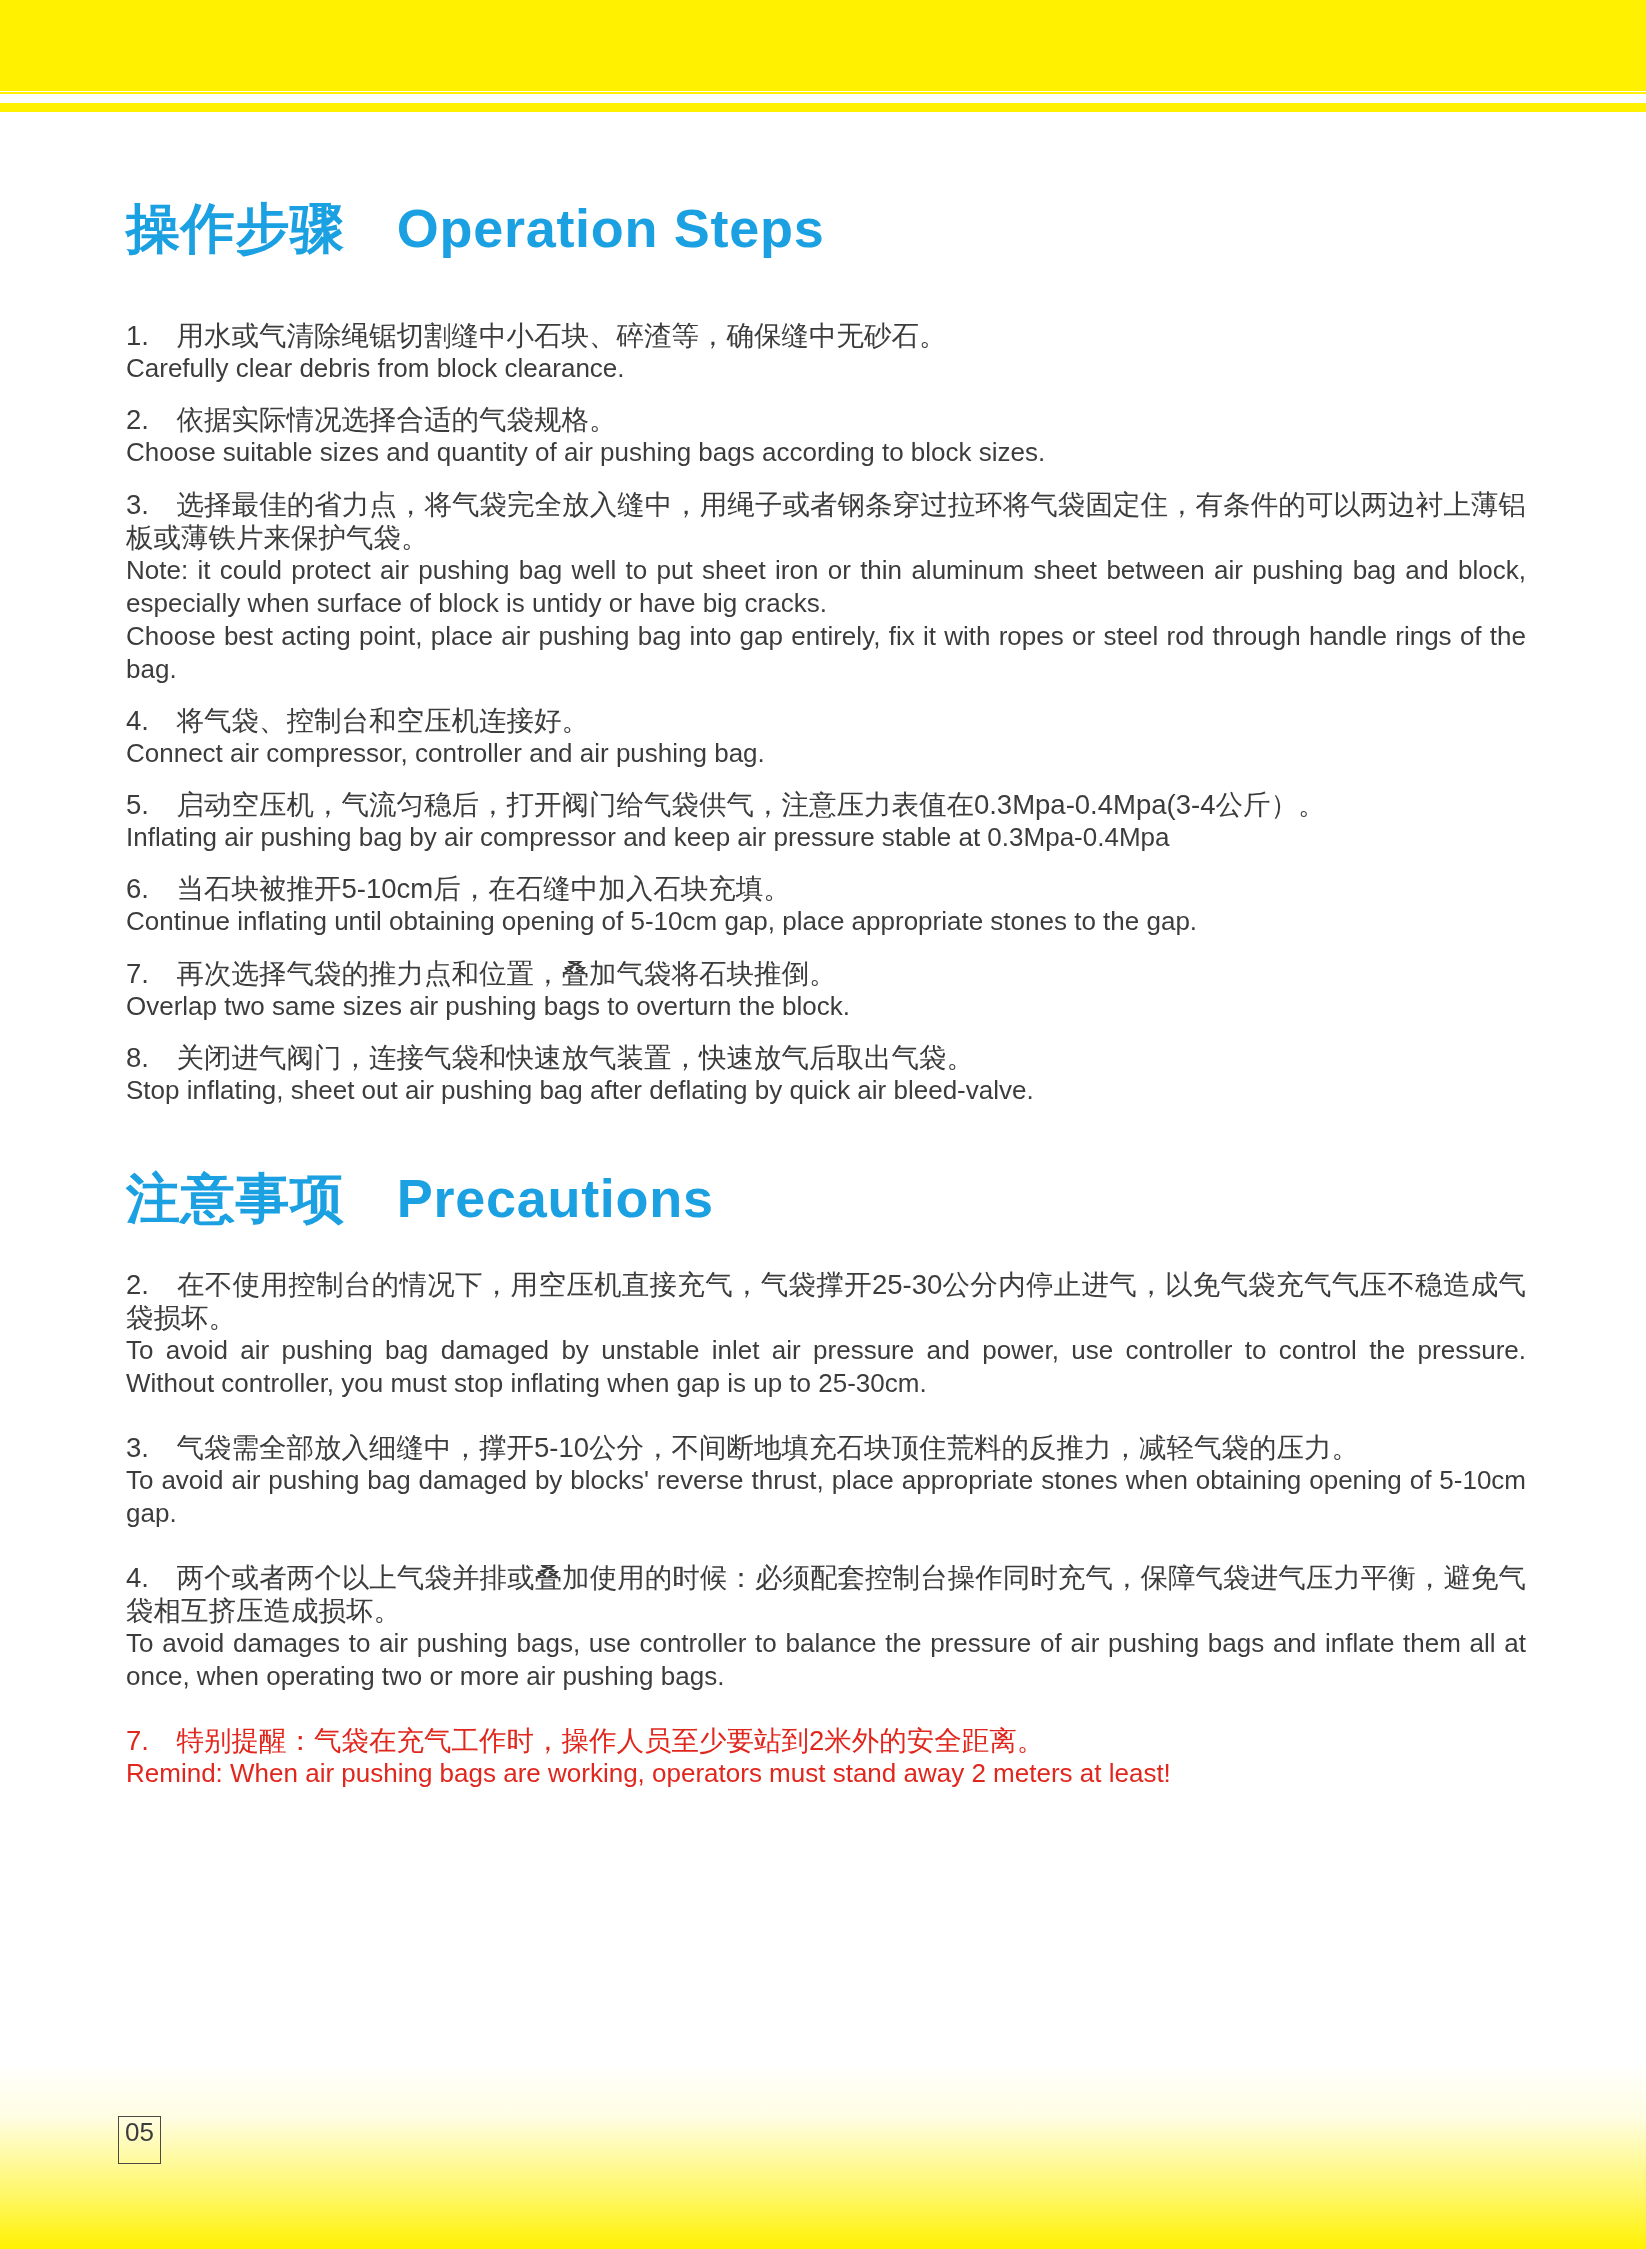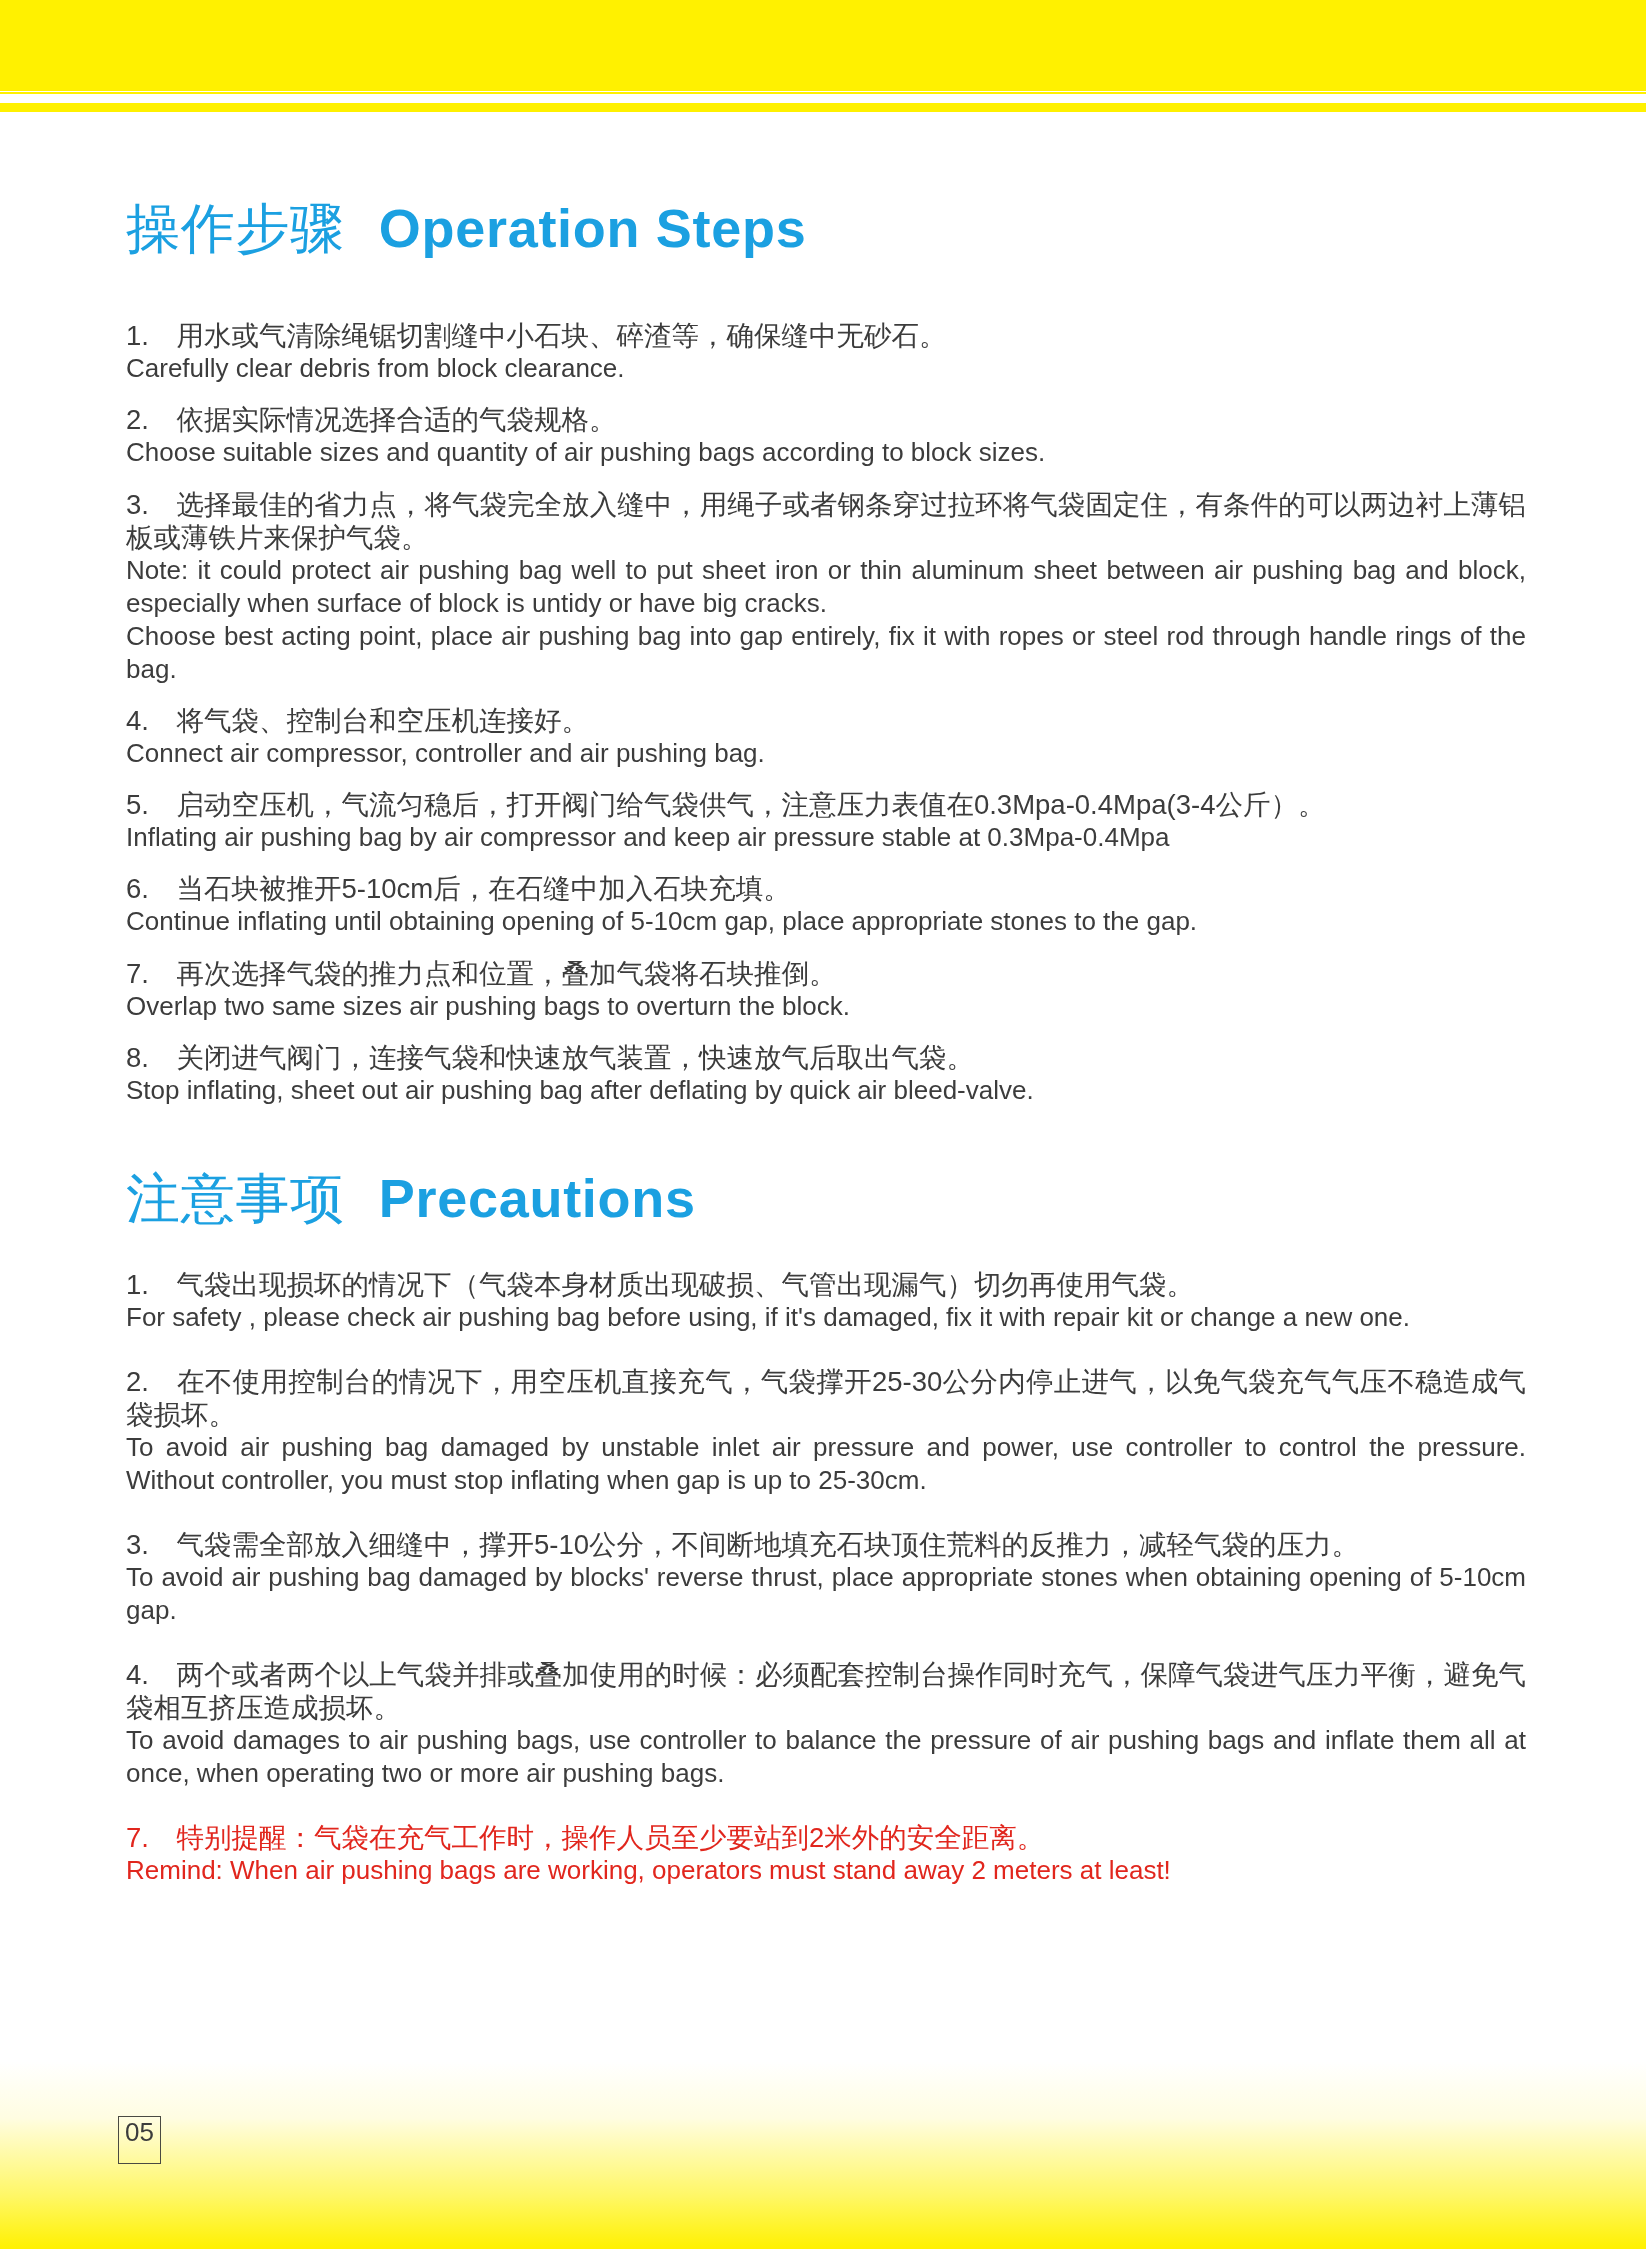--- a/index.html
+++ b/index.html
@@ -30,21 +30,21 @@
     font-size:26px;color:var(--ink);z-index:3;box-sizing:border-box;
   }
   
   .content{
     position:absolute;left:126px;top:196px;width:1400px;z-index:2;
   }
   .section-title{
     margin:0;color:var(--blue);font-size:54px;line-height:64px;font-weight:bold;
     letter-spacing:0.7px;white-space:nowrap;
   }
-  .section-title .t-zh{margin-right:34px;font-weight:400;}
+  .section-title .t-zh{margin-right:52px;font-weight:700;}
   .title-1{margin-bottom:59px;}
   .title-2{margin-top:59px;margin-bottom:38px;}
   .step{
     margin:0 0 18.3px 0;text-align:justify;
   }
   .prec .step{margin-bottom:31px;}
   .step .zh{font-size:27.5px;line-height:33px;}
   .step .en{font-size:26px;line-height:33px;}
   .step.red{color:var(--red);}
 </style>
@@ -97,24 +97,20 @@
     <div class="step">
       <div class="zh">8.　关闭进气阀门，连接气袋和快速放气装置，快速放气后取出气袋。</div>
       <div class="en">Stop inflating, sheet out air pushing bag after deflating by quick air bleed-valve.</div>
     </div>
   </div>
 
   <h1 class="section-title title-2"><span class="t-zh">注意事项</span><span class="t-en">Precautions</span></h1>
 
   <div class="prec">
     <div class="step">
-      <div class="zh">1.　气袋出现损坏的情况下（气袋本身材质出现破损、气管出现漏气）切勿再使用气袋。</div>
-      <div class="en">For safety , please check air pushing bag before using, if it's damaged, fix it with repair kit or change a new one.</div>
-    </div>
-    <div class="step">
       <div class="zh">2.　在不使用控制台的情况下，用空压机直接充气，气袋撑开25-30公分内停止进气，以免气袋充气气压不稳造成气袋损坏。</div>
       <div class="en">To avoid air pushing bag damaged by unstable inlet air pressure and power, use controller to control the pressure. Without controller, you must stop inflating when gap is up to 25-30cm.</div>
     </div>
     <div class="step">
       <div class="zh">3.　气袋需全部放入细缝中，撑开5-10公分，不间断地填充石块顶住荒料的反推力，减轻气袋的压力。</div>
       <div class="en">To avoid air pushing bag damaged by blocks' reverse thrust, place appropriate stones when obtaining opening of 5-10cm gap.</div>
     </div>
     <div class="step">
       <div class="zh">4.　两个或者两个以上气袋并排或叠加使用的时候：必须配套控制台操作同时充气，保障气袋进气压力平衡，避免气袋相互挤压造成损坏。</div>
       <div class="en">To avoid damages to air pushing bags, use controller to balance the pressure of air pushing bags and inflate them all at once, when operating two or more air pushing bags.</div>

